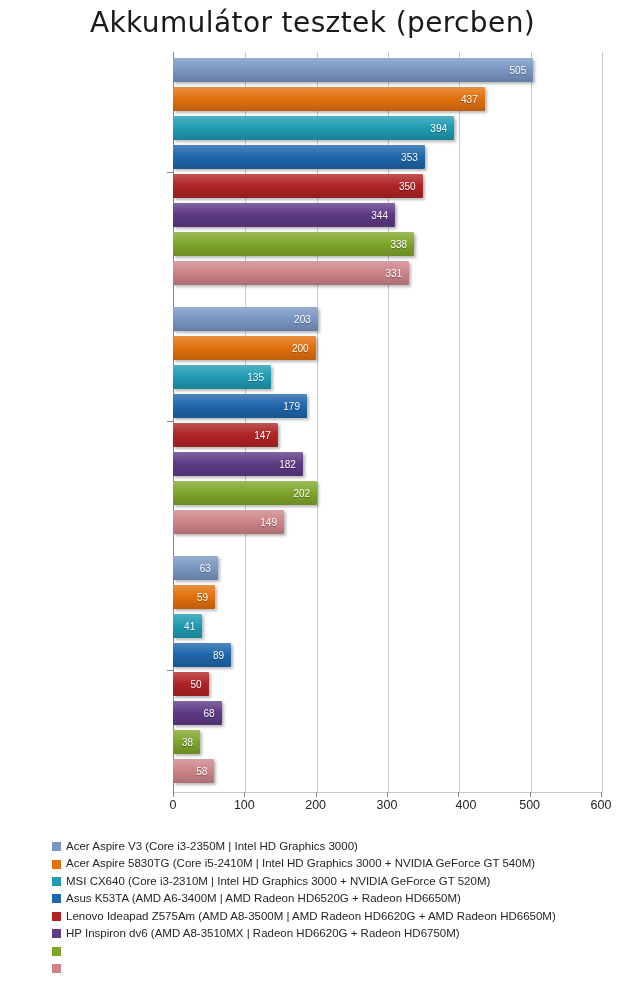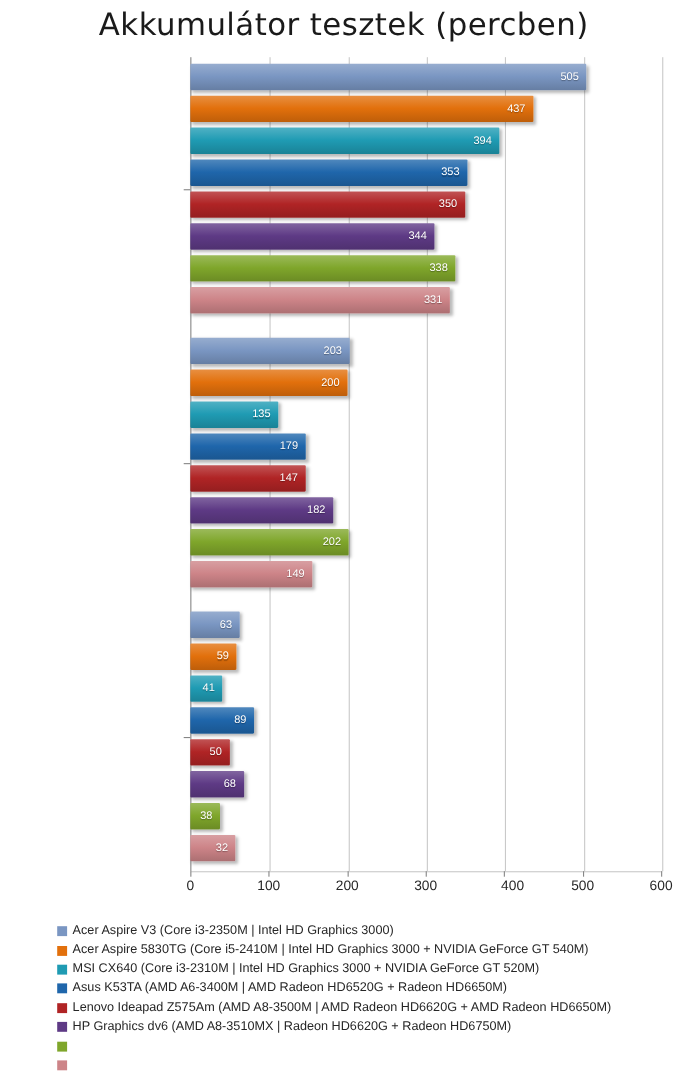--- a/index.html
+++ b/index.html
@@ -196,24 +196,24 @@
       </div>
       <div class="bar" style="left: 173px; top: 261px; width: 236.113px; background: linear-gradient(rgb(216, 159, 162) 0%, rgb(205, 132, 136) 48%, rgb(172, 111, 114) 100%);">
         <span class="bar-label">331</span>
       </div>
       <div class="bar" style="left: 173px; top: 307px; width: 144.807px; background: linear-gradient(rgb(151, 173, 207) 0%, rgb(122, 150, 194) 48%, rgb(102, 126, 163) 100%);">
         <span class="bar-label">203</span>
       </div>
       <div class="bar" style="left: 173px; top: 336px; width: 142.667px; background: linear-gradient(rgb(232, 143, 65) 0%, rgb(226, 112, 12) 48%, rgb(190, 94, 10) 100%);">
         <span class="bar-label">200</span>
       </div>
-      <div class="bar" style="left: 173px; top: 365px; width: 80px; background: linear-gradient(rgb(80, 177, 196) 0%, rgb(31, 155, 179) 48%, rgb(26, 130, 150) 100%);">
+      <div class="bar" style="left: 173px; top: 365px; width: 98px; background: linear-gradient(rgb(80, 177, 196) 0%, rgb(31, 155, 179) 48%, rgb(26, 130, 150) 100%);">
         <span class="bar-label">135</span>
       </div>
-      <div class="bar" style="left: 173px; top: 394px; width: 105px; background: linear-gradient(rgb(80, 136, 189) 0%, rgb(31, 102, 171) 48%, rgb(26, 86, 144) 100%);">
+      <div class="bar" style="left: 173px; top: 394px; width: 134px; background: linear-gradient(rgb(80, 136, 189) 0%, rgb(31, 102, 171) 48%, rgb(26, 86, 144) 100%);">
         <span class="bar-label">179</span>
       </div>
       <div class="bar" style="left: 173px; top: 423px; width: 104.86px; background: linear-gradient(rgb(193, 84, 85) 0%, rgb(176, 36, 37) 48%, rgb(148, 30, 31) 100%);">
         <span class="bar-label">147</span>
       </div>
       <div class="bar" style="left: 173px; top: 452px; width: 129.827px; background: linear-gradient(rgb(129, 101, 160) 0%, rgb(94, 58, 133) 48%, rgb(79, 49, 112) 100%);">
         <span class="bar-label">182</span>
       </div>
       <div class="bar" style="left: 173px; top: 481px; width: 144.093px; background: linear-gradient(rgb(155, 186, 90) 0%, rgb(127, 166, 43) 48%, rgb(107, 139, 36) 100%);">
         <span class="bar-label">202</span>
@@ -236,21 +236,21 @@
       <div class="bar" style="left: 173px; top: 672px; width: 35.6667px; background: linear-gradient(rgb(193, 84, 85) 0%, rgb(176, 36, 37) 48%, rgb(148, 30, 31) 100%);">
         <span class="bar-label">50</span>
       </div>
       <div class="bar" style="left: 173px; top: 701px; width: 48.5067px; background: linear-gradient(rgb(129, 101, 160) 0%, rgb(94, 58, 133) 48%, rgb(79, 49, 112) 100%);">
         <span class="bar-label">68</span>
       </div>
       <div class="bar" style="left: 173px; top: 730px; width: 27.1067px; background: linear-gradient(rgb(155, 186, 90) 0%, rgb(127, 166, 43) 48%, rgb(107, 139, 36) 100%);">
         <span class="bar-label">38</span>
       </div>
       <div class="bar" style="left: 173px; top: 759px; width: 41.3733px; background: linear-gradient(rgb(216, 159, 162) 0%, rgb(205, 132, 136) 48%, rgb(172, 111, 114) 100%);">
-        <span class="bar-label">32</span>
+        <span class="bar-label">58</span>
       </div>
     </div>
 
   <div id="legend">
       <div class="legend-row">
         <span class="legend-swatch" style="background: rgb(122, 150, 194);"></span>
         <span class="legend-text">Acer Aspire V3 (Core i3-2350M | Intel HD Graphics 3000)</span>
       </div>
       <div class="legend-row">
         <span class="legend-swatch" style="background: rgb(226, 112, 12);"></span>
@@ -263,21 +263,21 @@
       <div class="legend-row">
         <span class="legend-swatch" style="background: rgb(31, 102, 171);"></span>
         <span class="legend-text">Asus K53TA (AMD A6-3400M | AMD Radeon HD6520G + Radeon HD6650M)</span>
       </div>
       <div class="legend-row">
         <span class="legend-swatch" style="background: rgb(176, 36, 37);"></span>
         <span class="legend-text">Lenovo Ideapad Z575Am (AMD A8-3500M | AMD Radeon HD6620G + AMD Radeon HD6650M)</span>
       </div>
       <div class="legend-row">
         <span class="legend-swatch" style="background: rgb(94, 58, 133);"></span>
-        <span class="legend-text">HP Graphics dv6 (AMD A8-3510MX | Radeon HD6620G + Radeon HD6750M)</span>
+        <span class="legend-text">HP Inspiron dv6 (AMD A8-3510MX | Radeon HD6620G + Radeon HD6750M)</span>
       </div>
       <div class="legend-row">
         <span class="legend-swatch" style="background: rgb(127, 166, 43);"></span>
       </div>
       <div class="legend-row">
         <span class="legend-swatch" style="background: rgb(205, 132, 136);"></span>
       </div>
     </div>
 
 </div>

